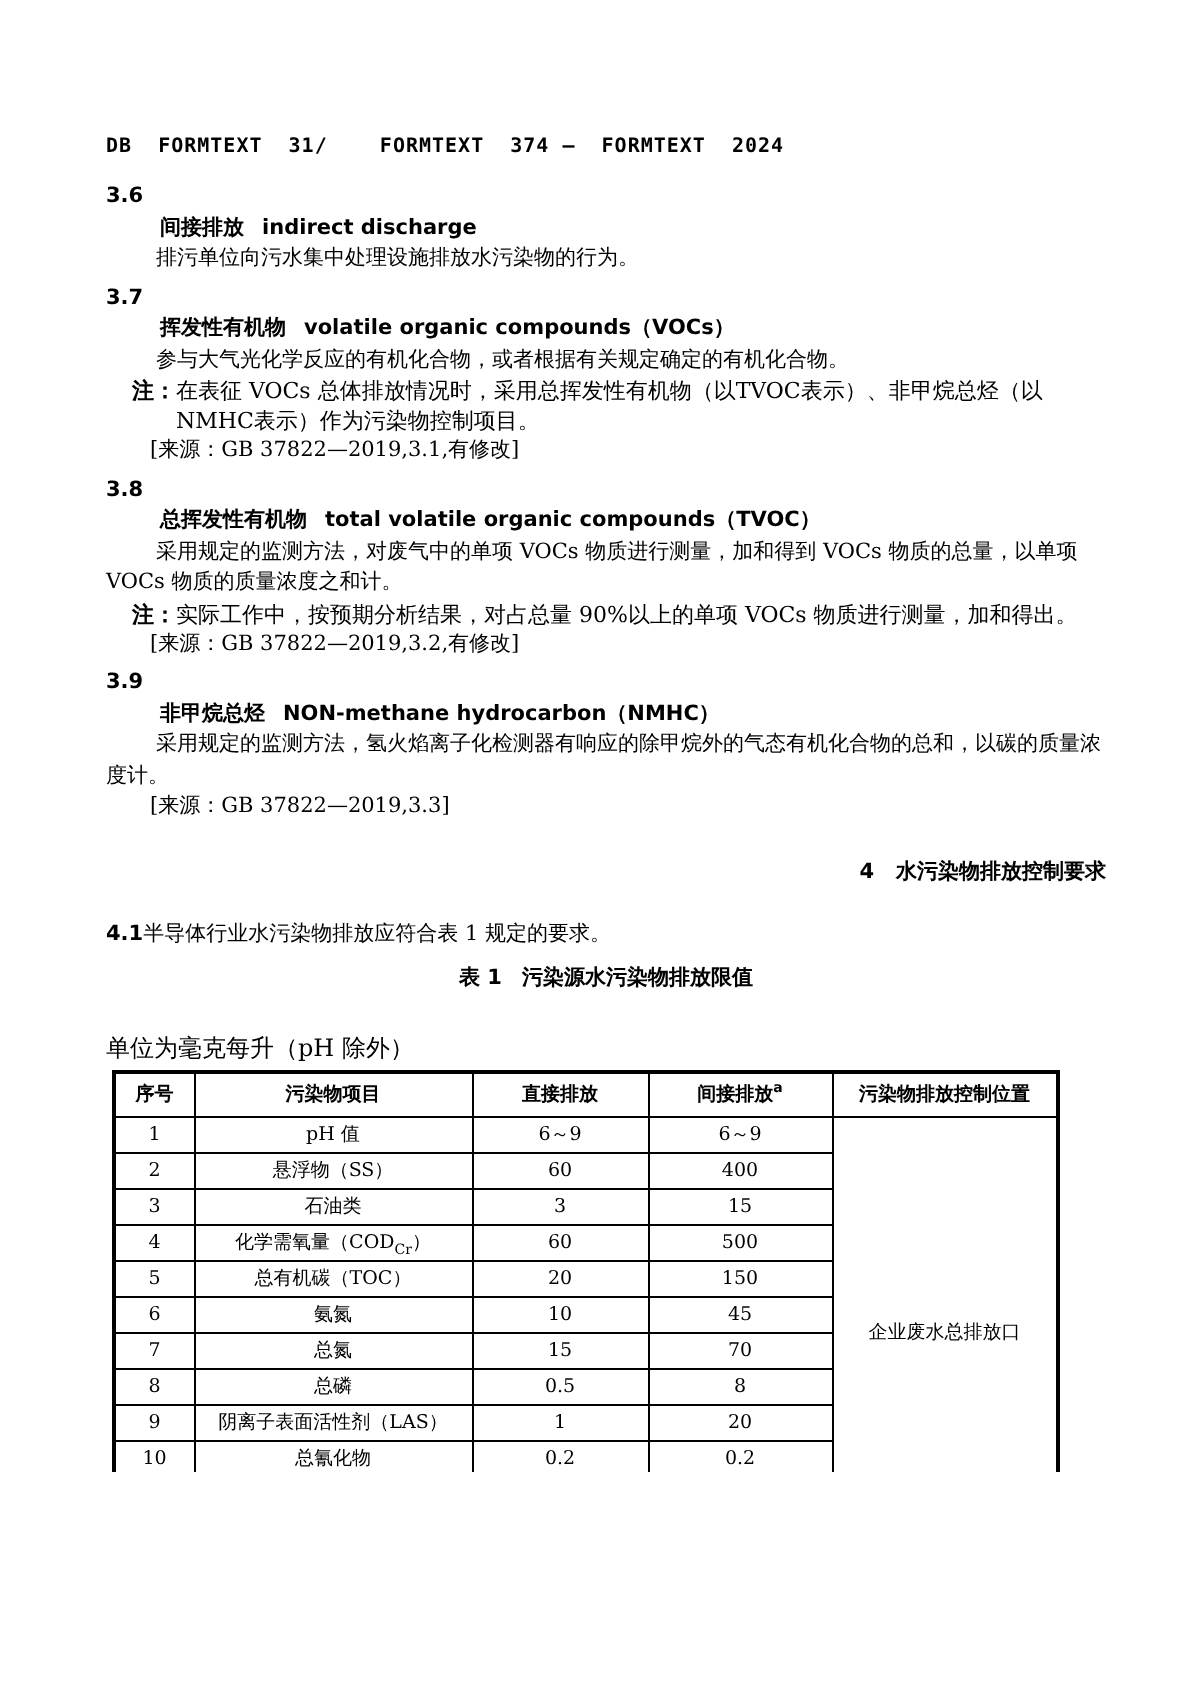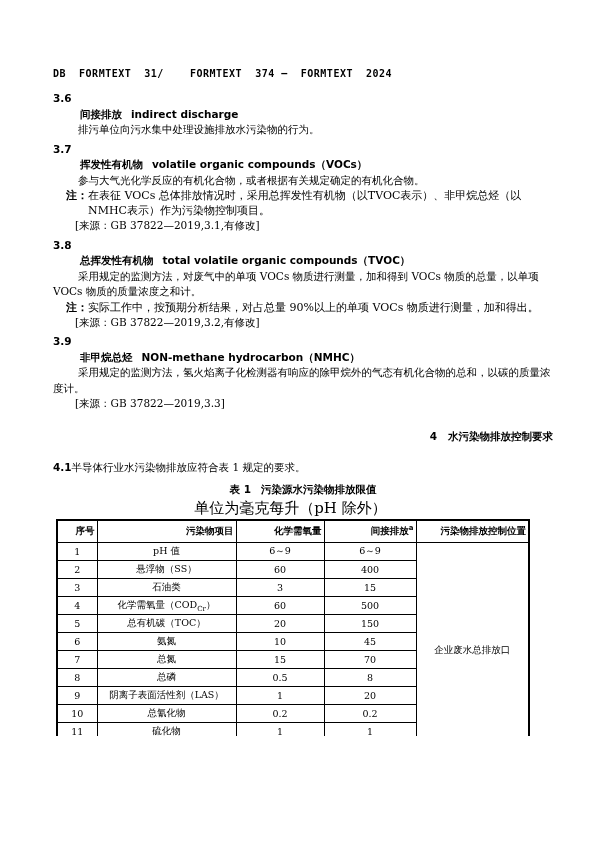--- a/index.html
+++ b/index.html
@@ -50,31 +50,31 @@
   .clause-num{
     font-family:"DejaVu Sans","Liberation Sans",sans-serif;font-weight:bold;
   }
   .table-caption{
     margin-top:6px;text-align:center;
     font-family:"DejaVu Sans","Liberation Sans",sans-serif;
     font-weight:bold;font-size:10.5px;line-height:15.5px;
   }
   .table-caption .gap{display:inline-block;width:10px;}
   .unit-note{
-    margin-top:4px;width:475px;text-align:center;font-size:15px;line-height:15px;
+    margin-top:20px;width:475px;text-align:left;font-size:12px;line-height:15px;
   }
 
   table.limits{
     margin-top:3px;margin-left:3px;width:472px;
     border-collapse:collapse;border:2px solid #000;table-layout:fixed;
   }
   table.limits th{
     border:1px solid #000;height:21px;padding:0 2px;
     font-family:"DejaVu Sans","Liberation Sans",sans-serif;
-    font-weight:bold;font-size:9.5px;text-align:right;vertical-align:middle;
+    font-weight:bold;font-size:9.5px;text-align:center;vertical-align:middle;
   }
   table.limits td{
     border:1px solid #000;height:17px;padding:0 2px;
     font-size:9.5px;text-align:center;vertical-align:middle;
   }
   table.limits thead tr{border-bottom:1.5px solid #000;}
   table.limits sup{font-size:7px;}
   table.limits sub{font-size:7px;}
 
   .page-number{
@@ -154,21 +154,21 @@
           <col style="width: 40px;">
           <col style="width: 139px;">
           <col style="width: 88px;">
           <col style="width: 92px;">
           <col style="width: 113px;">
         </colgroup>
       <thead>
           <tr>
             <th><span>序号</span></th>
             <th><span>污染物项目</span></th>
-            <th><span>化学需氧量</span></th>
+            <th><span>直接排放</span></th>
             <th><span>间接排放</span><sup>a</sup></th>
             <th><span>污染物排放控制位置</span></th>
           </tr>
         </thead>
       <tbody>
           <tr>
             <td>1</td>
             <td>pH 值</td>
             <td>6～9</td>
             <td>6～9</td>

